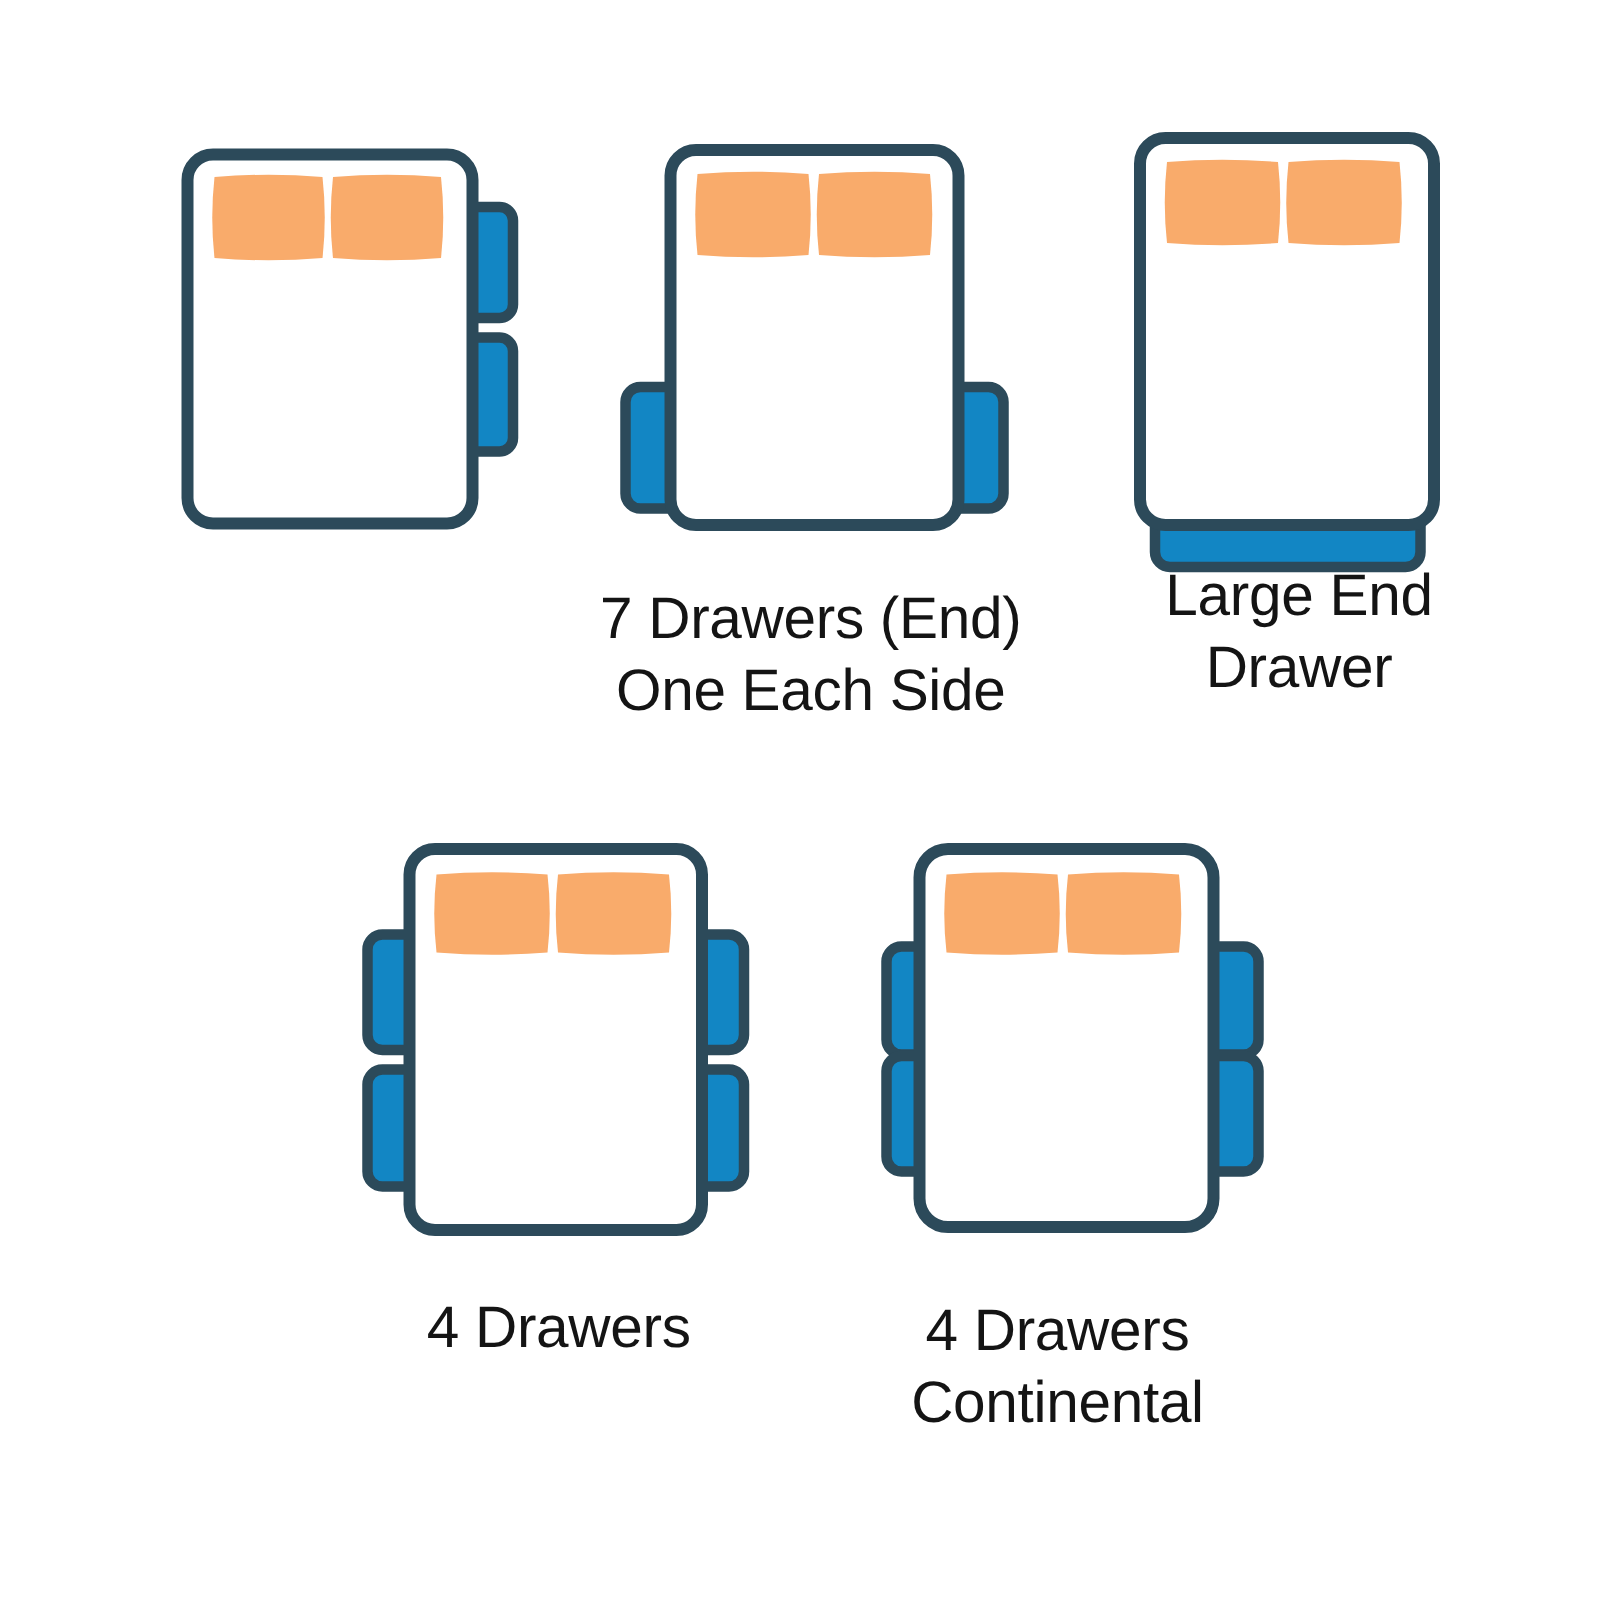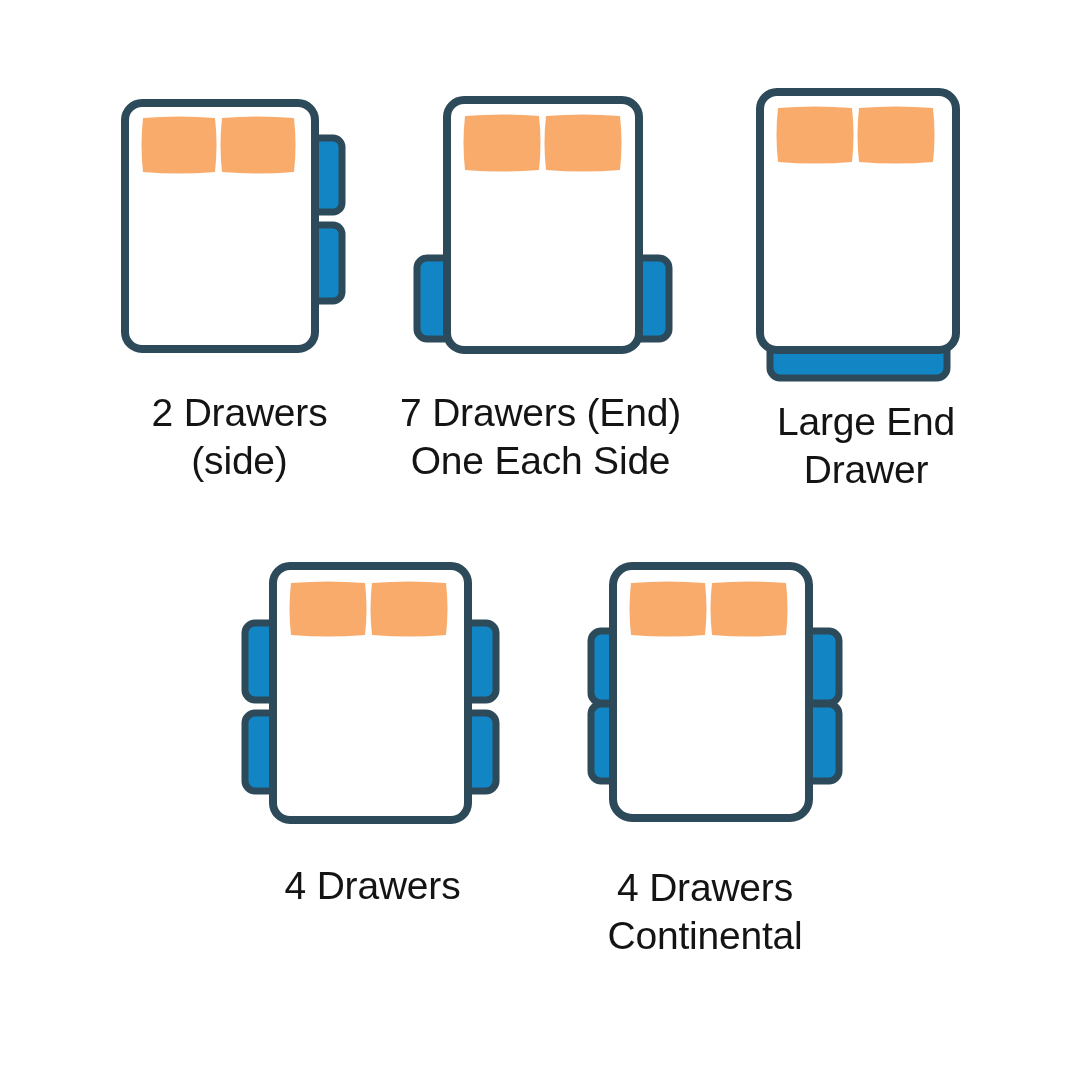--- a/index.html
+++ b/index.html
@@ -32,21 +32,21 @@
     font-family: "Liberation Sans", sans-serif;
     font-weight: 400;
     color: #141414;
     line-height: 1.23;
     letter-spacing: -0.2px;
     white-space: pre-line;
   }
   
   .cap-1 { left: 62px;  top: 389px; width: 355px; font-size: 39px; }
   .cap-2 { left: 368px; top: 389px; width: 345px; font-size: 39px; }
-  .cap-3 { left: 742px; top: 398px; width: 248px; font-size: 39px; }
+  .cap-3 { left: 742px; top: 374px; width: 248px; font-size: 39px; }
   .cap-4 { left: 215px; top: 862px; width: 315px; font-size: 39px; }
   .cap-5 { left: 545px; top: 864px; width: 320px; font-size: 39px; }
 
   
   .pos-1 { left: 108px; top: 86px; }
   .pos-2 { left: 403px; top: 86px; }
   .pos-3 { left: 746px; top: 78px; }
   .pos-4 { left: 233px; top: 552px; }
   .pos-5 { left: 568px; top: 552px; }
 </style>
@@ -60,22 +60,20 @@
 
       <rect x="198" y="52" width="36" height="74" rx="9" ry="9" fill="#1286c4" stroke="#2c4a5a" stroke-width="7"></rect>
       <rect x="198" y="139" width="36" height="76" rx="9" ry="9" fill="#1286c4" stroke="#2c4a5a" stroke-width="7"></rect>
 
       <rect x="17" y="17" width="190" height="246" rx="17" ry="17" fill="#ffffff" stroke="#2c4a5a" stroke-width="8"></rect>
 
       <path d="M35 32 q36 -3 72 0 q3 27 0 54 q-36 3 -72 0 q-3 -27 0 -54 z" fill="#f9ab6b"></path>
       <path d="M114 32 q36 -3 72 0 q3 27 0 54 q-36 3 -72 0 q-3 -27 0 -54 z" fill="#f9ab6b"></path>
     </svg>
   </div>
-  <div class="caption cap-1">2 Drawers
-(side)</div>
 
   <div class="bed-card pos-2">
     <svg class="bed-svg" width="280" height="285" viewBox="0 0 280 285">
 
       <rect x="14" y="172" width="40" height="81" rx="10" ry="10" fill="#1286c4" stroke="#2c4a5a" stroke-width="7"></rect>
       <rect x="226" y="172" width="40" height="81" rx="10" ry="10" fill="#1286c4" stroke="#2c4a5a" stroke-width="7"></rect>
 
       <rect x="44" y="14" width="192" height="250" rx="17" ry="17" fill="#ffffff" stroke="#2c4a5a" stroke-width="8"></rect>
 
       <path d="M62 30 q37 -3 74 0 q3 27 0 54 q-37 3 -74 0 q-3 -27 0 -54 z" fill="#f9ab6b"></path>

